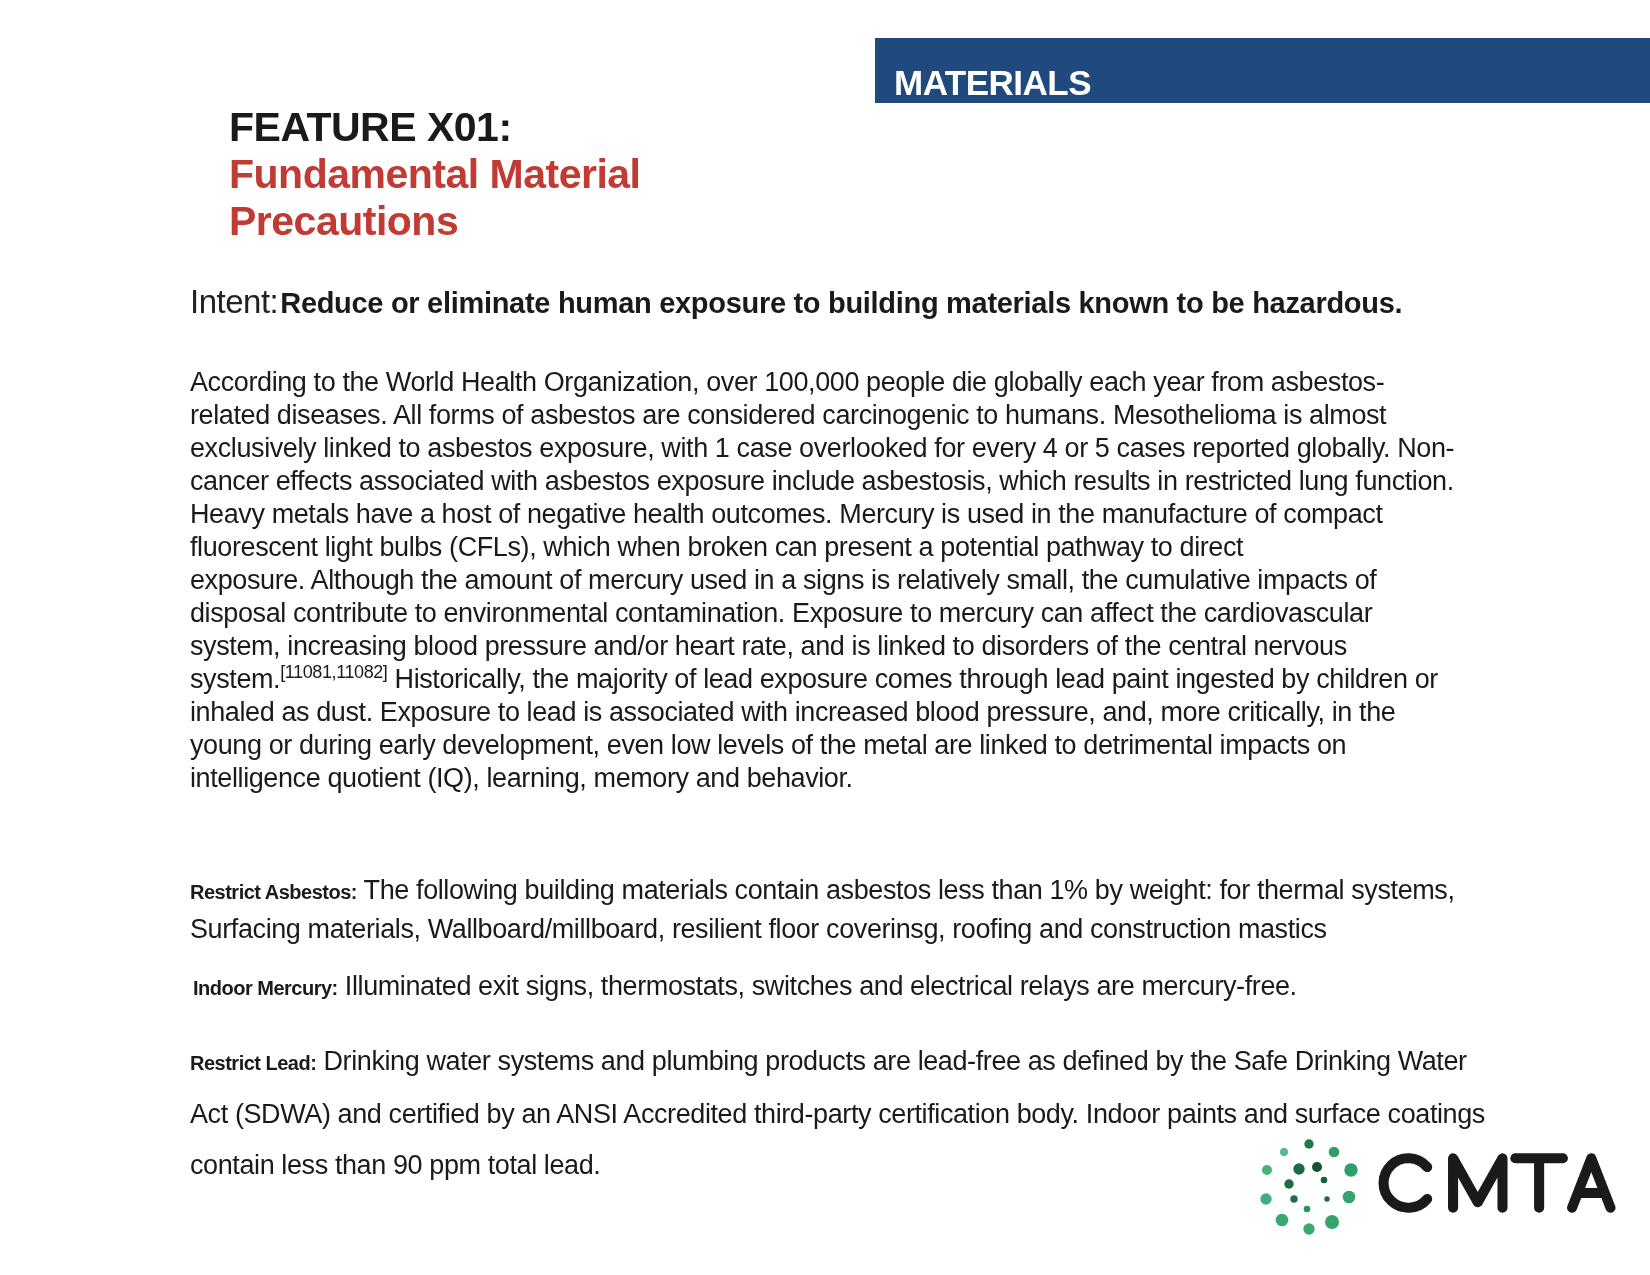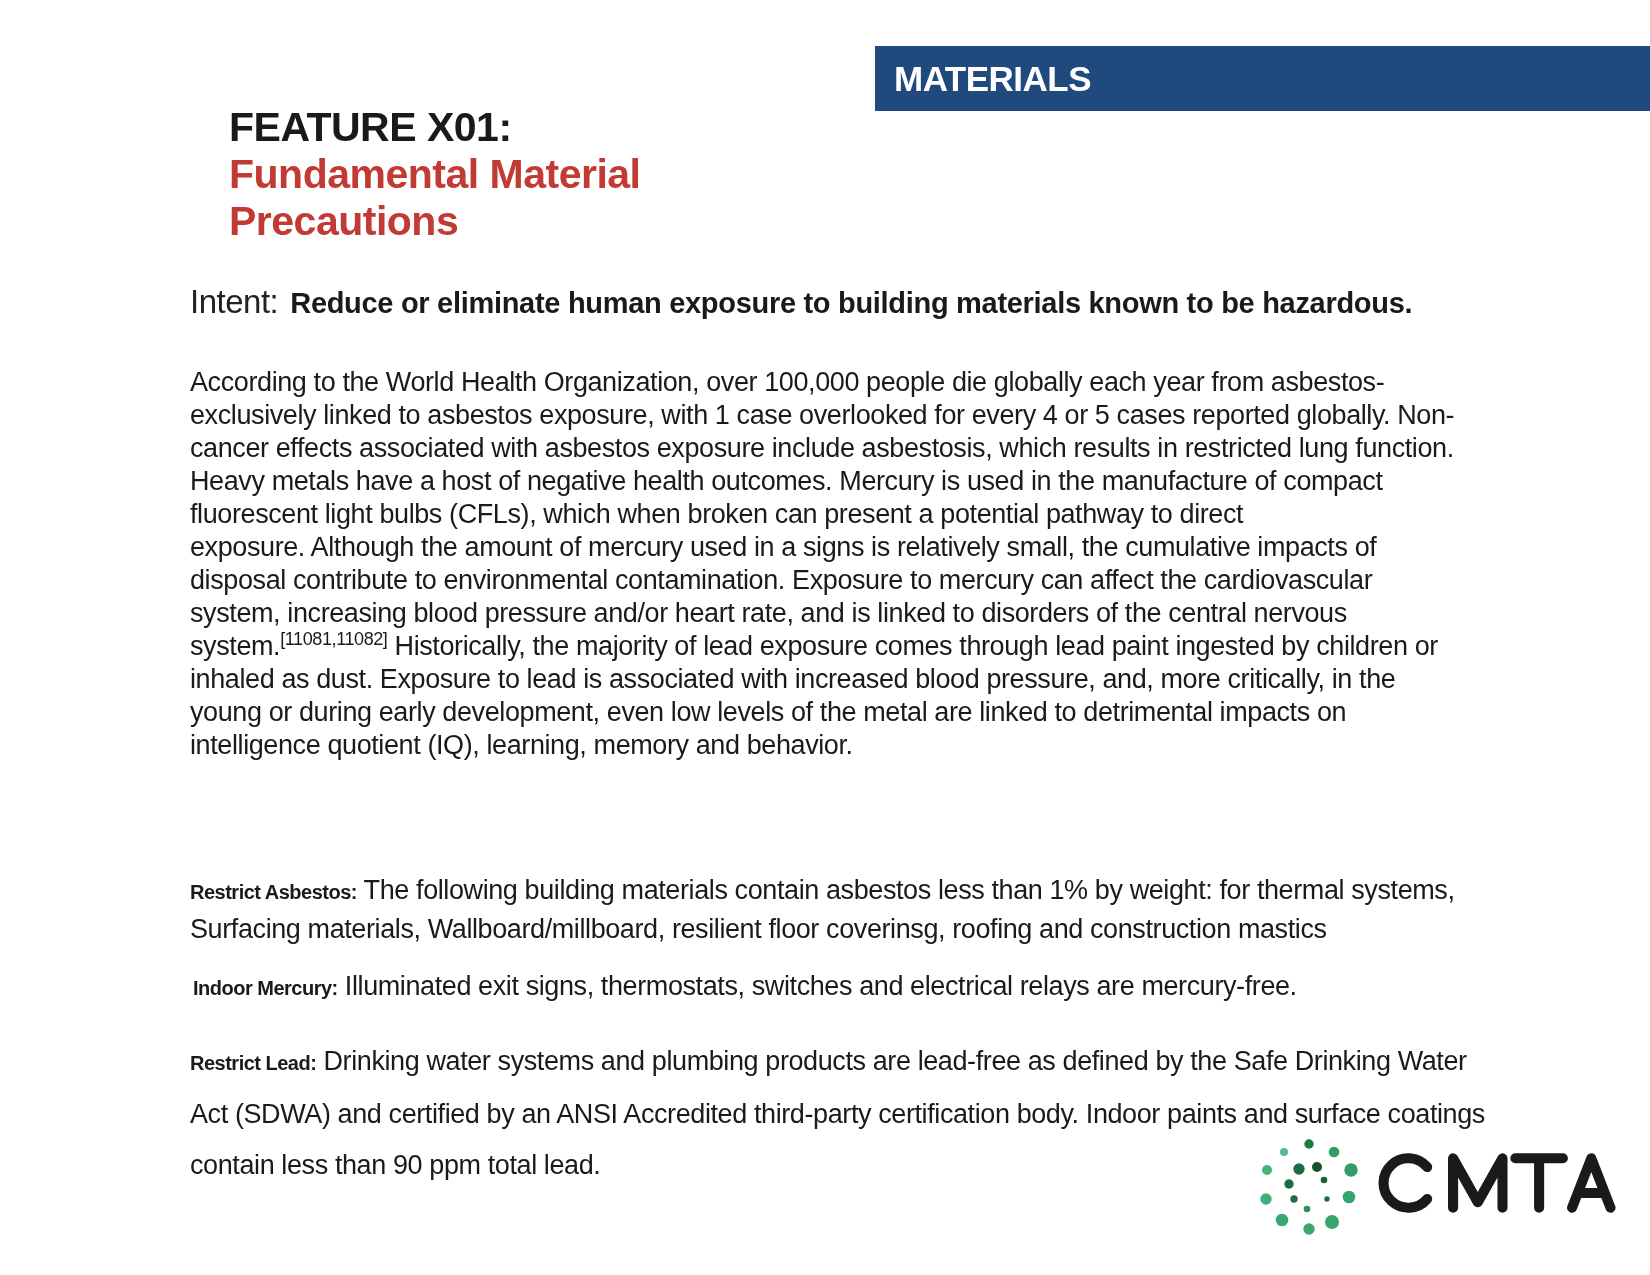--- a/index.html
+++ b/index.html
@@ -8,33 +8,33 @@
     width:1650px;height:1275px;
     background:#ffffff;
     overflow:hidden;
     font-family:"Liberation Sans",sans-serif;
     color:#1a1a1a;
   }
   
   .banner{
     position:absolute;left:875px;top:38px;width:775px;height:65px;
     background:#204A7E;
-    display:flex;align-items:center;margin-top:8px;
+    display:flex;align-items:flex-end;
   }
   .banner-label{
     color:#ffffff;font-size:35px;font-weight:bold;
     padding-left:19px;letter-spacing:-0.5px;
   }
   
   .title{position:absolute;left:190px;top:104px;line-height:47px;font-weight:bold;font-size:41px;letter-spacing:-0.5px;margin-left:39px;}
   .title .t-black{color:#1a1a1a;}
   .title .t-red{color:#C13A33;}
   
   .intent{position:absolute;left:190px;top:283px;white-space:nowrap;}
-  .intent-label{font-size:33px;font-weight:400;color:#222;letter-spacing:-0.5px;margin-right:12px;}
+  .intent-label{font-size:33px;font-weight:400;color:#222;letter-spacing:-0.5px;margin-right:2px;}
   .intent-text{font-size:29px;font-weight:600;letter-spacing:-0.3px;}
   
   .body-text{position:absolute;left:190px;top:366px;font-size:27px;line-height:33px;letter-spacing:-0.4px;}
   .bline{white-space:nowrap;}
   .sup{font-size:18px;vertical-align:super;line-height:0;letter-spacing:-0.4px;}
   
   .section{position:absolute;left:190px;font-size:27px;line-height:37px;letter-spacing:-0.4px;}
   .sline{white-space:nowrap;}
   .slabel{font-weight:bold;font-size:20px;letter-spacing:-0.5px;}
   
@@ -57,20 +57,21 @@
     <div class="t-red">Fundamental Material</div>
     <div class="t-red">Precautions</div>
   </div>
 
   <div class="intent">
     <span class="intent-label">Intent:</span><span class="intent-text">Reduce or eliminate human exposure to building materials known to be hazardous.</span>
   </div>
 
   <div class="body-text">
     <div class="bline">According to the World Health Organization, over 100,000 people die globally each year from asbestos-</div>
+    <div class="bline">related diseases. All forms of asbestos are considered carcinogenic to humans. Mesothelioma is almost</div>
     <div class="bline">exclusively linked to asbestos exposure, with 1 case overlooked for every 4 or 5 cases reported globally. Non-</div>
     <div class="bline">cancer effects associated with asbestos exposure include asbestosis, which results in restricted lung function.</div>
     <div class="bline">Heavy metals have a host of negative health outcomes. Mercury is used in the manufacture of compact</div>
     <div class="bline">fluorescent light bulbs (CFLs), which when broken can present a potential pathway to direct</div>
     <div class="bline">exposure. Although the amount of mercury used in a signs is relatively small, the cumulative impacts of</div>
     <div class="bline">disposal contribute to environmental contamination. Exposure to mercury can affect the cardiovascular</div>
     <div class="bline">system, increasing blood pressure and/or heart rate, and is linked to disorders of the central nervous</div>
     <div class="bline">
       <span>system.</span><sup class="sup">[11081,11082]</sup><span> Historically, the majority of lead exposure comes through lead paint ingested by children or</span>
     </div>

